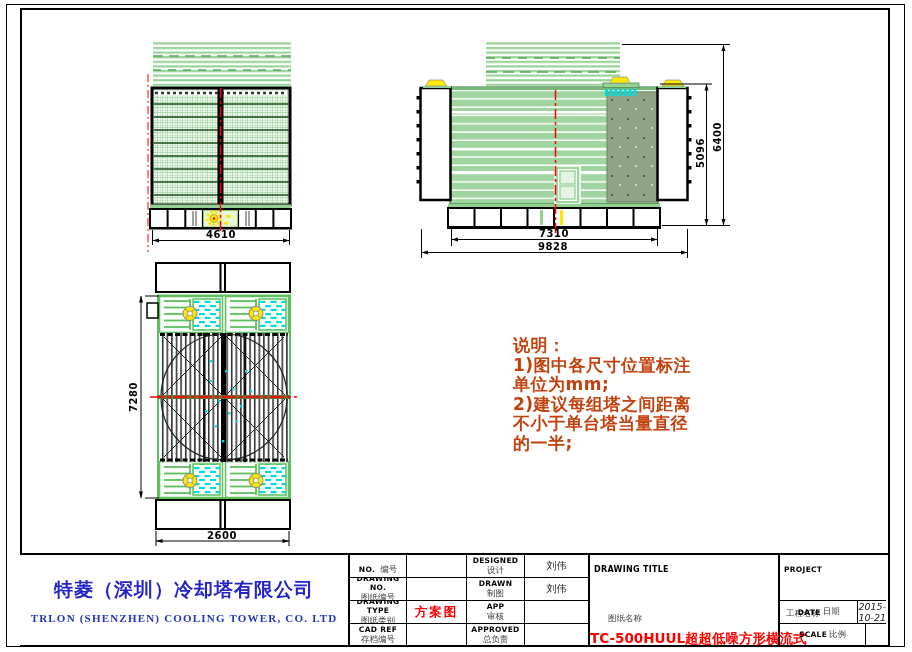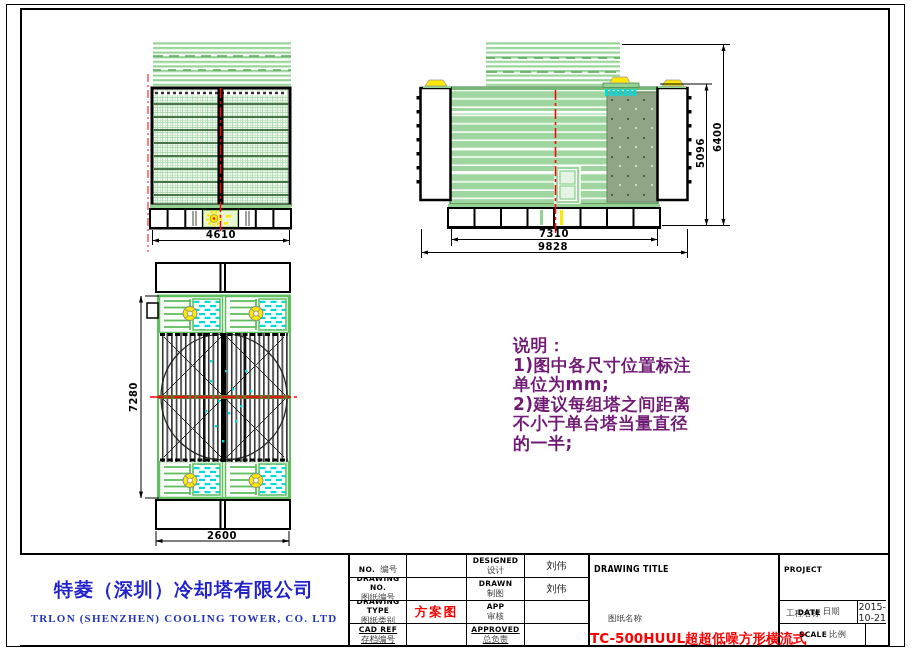--- a/index.html
+++ b/index.html
@@ -5,55 +5,55 @@
   html,body{margin:0;padding:0;background:#fff;}
   .page{position:relative;width:912px;height:652px;background:#fff;overflow:hidden;
         font-family:"DejaVu Sans",sans-serif;}
   .abs{position:absolute;}
   .frame-outer{left:6px;top:4px;width:897px;height:641px;border:1.5px solid #000;}
   .frame-inner{left:20px;top:8px;width:866px;height:635px;border:2.5px solid #000;}
   svg{position:absolute;overflow:visible;}
   .dim{position:absolute;font:bold 10px "DejaVu Sans",sans-serif;color:#000;
        transform:translate(-50%,-50%);white-space:nowrap;letter-spacing:0.5px;}
   .dim.v{transform:translate(-50%,-50%) rotate(-90deg);}
-  .notes{position:absolute;left:513px;top:336px;width:210px;color:#701a75;
+  .notes{position:absolute;left:513px;top:336px;width:210px;color:#c2410c;
          font:bold 17px/19.5px "DejaVu Sans",sans-serif;letter-spacing:0.5px;}
   
   .tb{position:absolute;left:20px;top:553px;width:868px;height:92px;border-top:2px solid #000;
       display:flex;box-sizing:border-box;background:#fff;}
   .tb-sec{height:100%;border-right:2px solid #000;box-sizing:border-box;position:relative;}
   .tb-company{width:330px;display:flex;flex-direction:column;justify-content:center;align-items:center;gap:9px;}
   .company-cn{color:#2222cc;font-weight:bold;font-size:19px;letter-spacing:1px;white-space:nowrap;}
   .company-en{color:#2233bb;font-family:"Liberation Serif",serif;font-weight:bold;font-size:11px;
               letter-spacing:1.2px;white-space:nowrap;}
   .tb-grid{width:240px;display:grid;grid-template-columns:57px 60px 58px 63px;grid-auto-rows:23px;}
   .cell{border-right:1.2px solid #000;border-bottom:1.2px solid #000;box-sizing:border-box;
         display:flex;flex-direction:column;justify-content:center;align-items:center;
         text-align:center;overflow:hidden;padding:0 1px;}
   .cell .line{display:block;}
   .en{font-weight:bold;font-size:7.5px;color:#000;letter-spacing:0.3px;}
   .cn{font-size:8.5px;color:#3a3a3a;}
   .val{font-size:10px;color:#222;}
   .red{color:#f00;font-weight:bold;font-size:12.5px;letter-spacing:2px;}
   .tb-grid .cell:nth-child(4n){border-right:none;}
-  .tb-grid .cell:nth-child(n+13){border-bottom:none;text-decoration:underline;}
+  .tb-grid .cell:nth-child(n+13){border-bottom:none;}
   .tb-title{width:190px;}
   .tt-head{padding:2px 0 0 4px;}
   .tt-head .en{font-size:8px;}
   .tt-head .cn{display:block;padding-left:14px;margin-top:37px;}
   .tt1{color:#f00;font-weight:bold;font-size:13.5px;text-align:center;margin-top:5px;white-space:nowrap;}
   .tt2{color:#f00;font-weight:bold;font-size:15px;text-align:center;margin-top:9px;letter-spacing:3px;}
   .tb-right{width:106px;border-right:none;display:flex;flex-direction:column;}
   .proj{height:46px;border-bottom:1.2px solid #000;box-sizing:border-box;padding:2px 0 0 4px;}
   .proj .cn{display:block;padding-left:2px;margin-top:32px;}
   .tr-row{height:23px;border-bottom:1.2px solid #000;box-sizing:border-box;display:flex;}
   .tr-row:last-child{border-bottom:none;}
   .tr-lab{width:86px;border-right:1.2px solid #000;box-sizing:border-box;display:flex;
           align-items:center;justify-content:center;gap:2px;}
-  .tr-val{flex:1;display:flex;align-items:center;justify-content:center;font-size:9.5px;color:#222;}
+  .tr-val{flex:1;display:flex;align-items:center;justify-content:center;font-size:9.5px;color:#222;font-style:italic;}
 </style>
 </head>
 <body>
 
 <div class="page">
 
   <div class="abs frame-outer"></div>
   <div class="abs frame-inner"></div>
 
   <svg style="left:138px;top:36px" width="175" height="222" viewBox="138 36 175 222">

